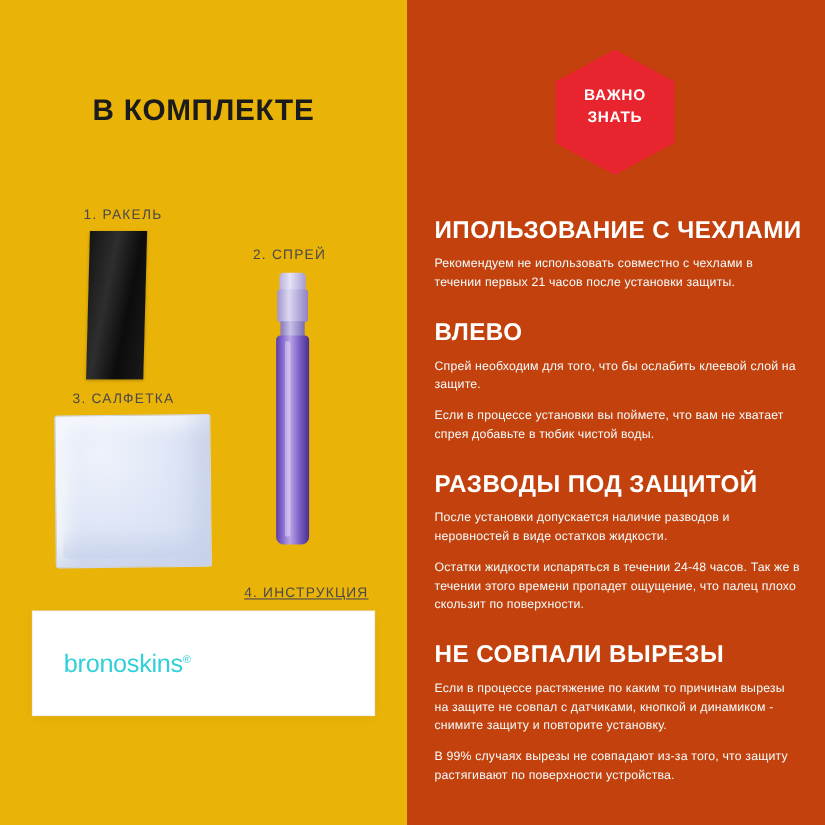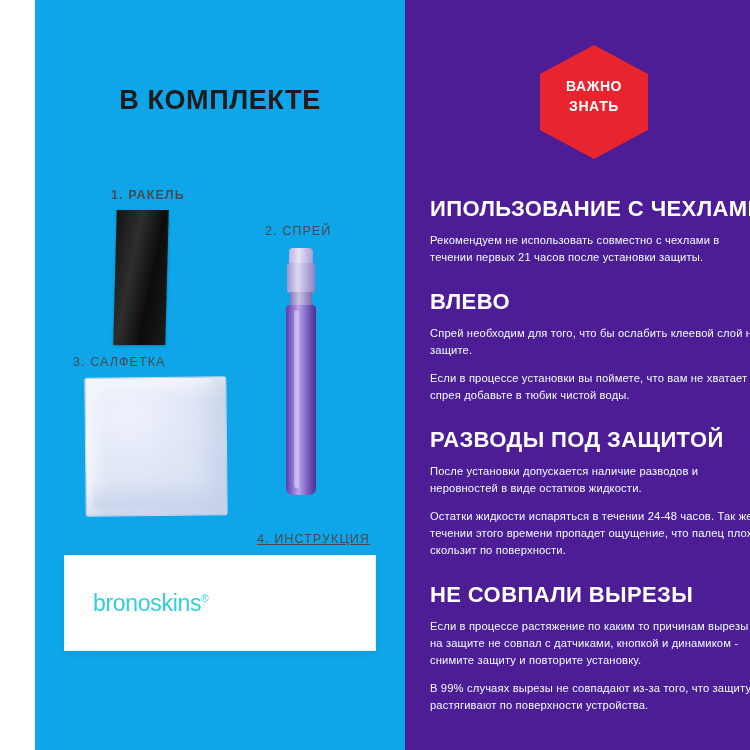--- a/index.html
+++ b/index.html
@@ -18,23 +18,22 @@
     width: 750px;
     height: 750px;
     display: flex;
   }
 
   
   .left {
     position: relative;
     width: 370px;
     height: 750px;
-    background: #0ea5e9;
+    background: #eab308;
     flex: 0 0 370px;
-    margin-left: 35px;
   }
   .left-title {
     position: absolute;
     left: 0;
     right: 0;
     top: 85px;
     text-align: center;
     font-size: 27px;
     font-weight: bold;
     letter-spacing: 0.6px;
@@ -43,21 +42,21 @@
 
   .item-label {
     position: absolute;
     font-size: 12.5px;
     letter-spacing: 1.1px;
     color: #4a4a4a;
     white-space: nowrap;
   }
 
   
-  .label-racle { left: 76px; top: 188px; font-weight: bold; }
+  .label-racle { left: 76px; top: 188px; }
   .racle {
     position: absolute;
     left: 80px;
     top: 210px;
     width: 52px;
     height: 135px;
     background: linear-gradient(100deg, #141414 0%, #2e2e2e 35%, #0c0c0c 65%, #1a1a1a 100%);
     transform: skewX(-1.5deg);
     box-shadow: 0 1px 3px rgba(0,0,0,0.25);
   }
@@ -110,21 +109,21 @@
     position: absolute;
     left: 13px;
     top: 62px;
     width: 5px;
     height: 178px;
     background: rgba(255,255,255,0.35);
     border-radius: 3px;
   }
 
   
-  .label-cloth { left: 38px; top: 355px; }
+  .label-cloth { left: 66px; top: 355px; }
   .cloth {
     position: absolute;
     left: 50px;
     top: 377px;
     width: 140px;
     height: 137px;
     background:
       radial-gradient(circle at 30% 25%, #eef2fb 0%, #dfe6f6 45%, #cfd9f0 100%);
     border: 1px solid #cdd6ec;
     border-radius: 3px;
@@ -166,21 +165,21 @@
     font-size: 10px;
     vertical-align: super;
     color: #2fd0d8;
   }
 
   
   .right {
     position: relative;
     width: 380px;
     height: 750px;
-    background: #4c1d95;
+    background: #c2410c;
     flex: 0 0 380px;
     color: #ffffff;
   }
 
   .badge {
     position: absolute;
     left: 130px;
     top: 43px;
     width: 118px;
     height: 118px;

